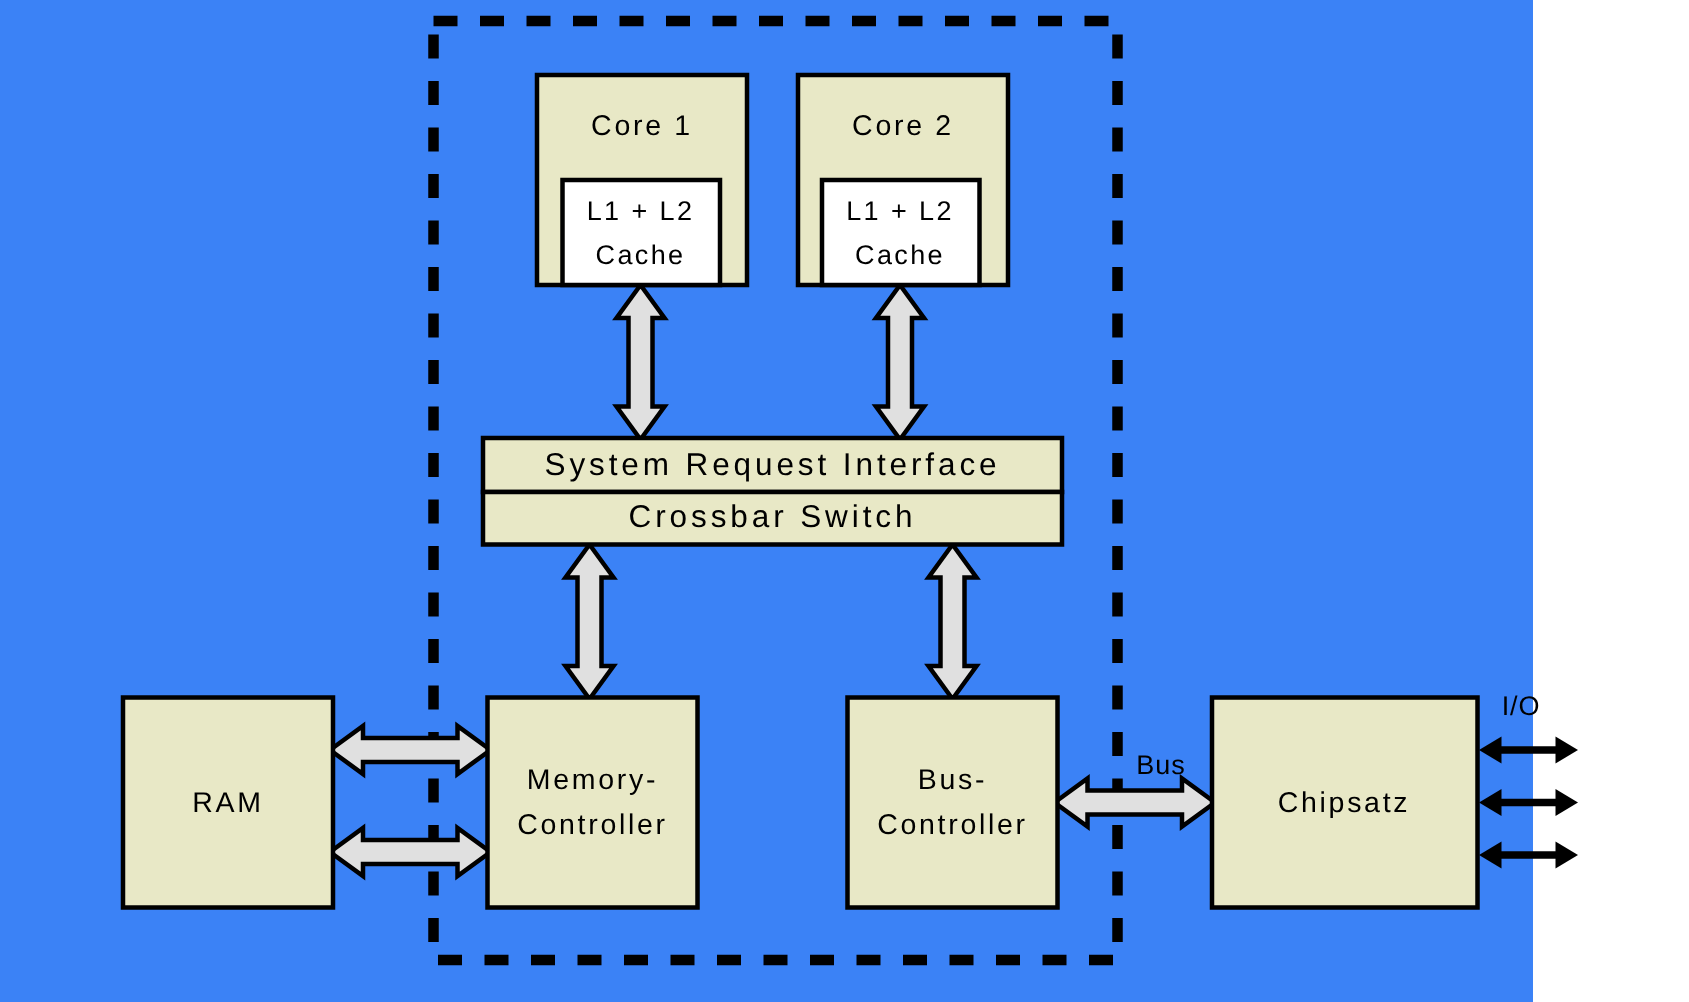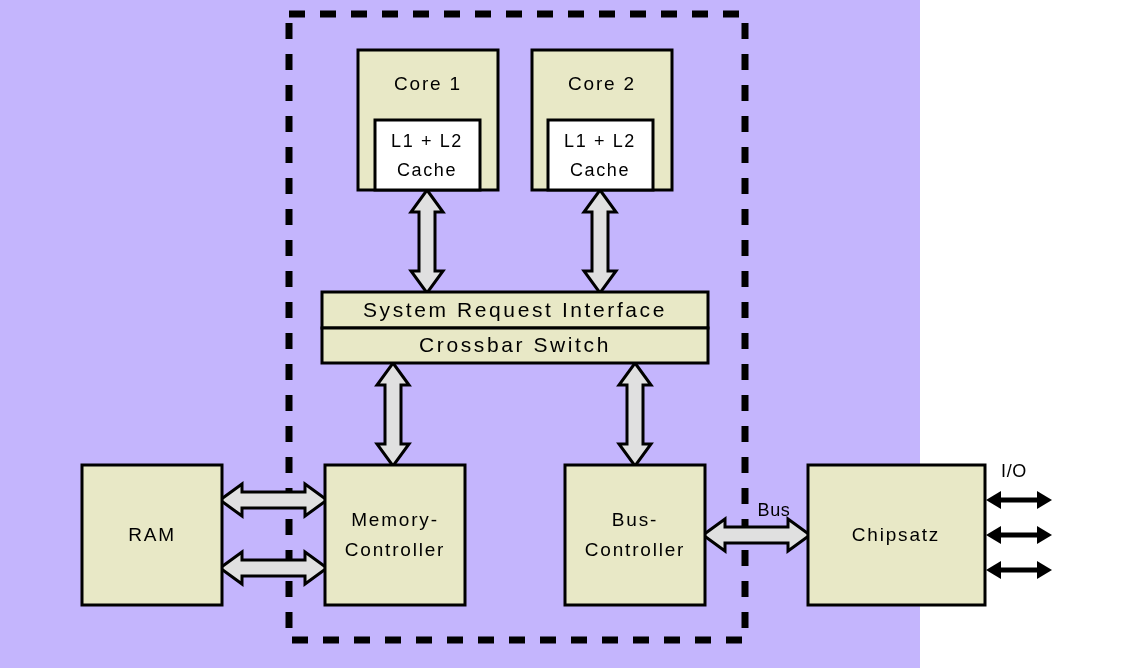--- a/index.html
+++ b/index.html
@@ -9,23 +9,23 @@
     background: #ffffff;
   }
   body {
     width: 1126px;
     height: 668px;
     font-family: "Liberation Sans", sans-serif;
     overflow: hidden;
   }
   #diagram-root {
     position: relative;
-    width: 920px;
+    width: 1022px;
     height: 668px;
-    background: #c4b5fd;
+    background: #3b82f6;
     text-align: center;
   }
   svg#diagram {
     display: block;
     width: 1126px;
     height: 668px;
   }
   .block-rect {
     stroke: #000000;
     stroke-width: 3;

